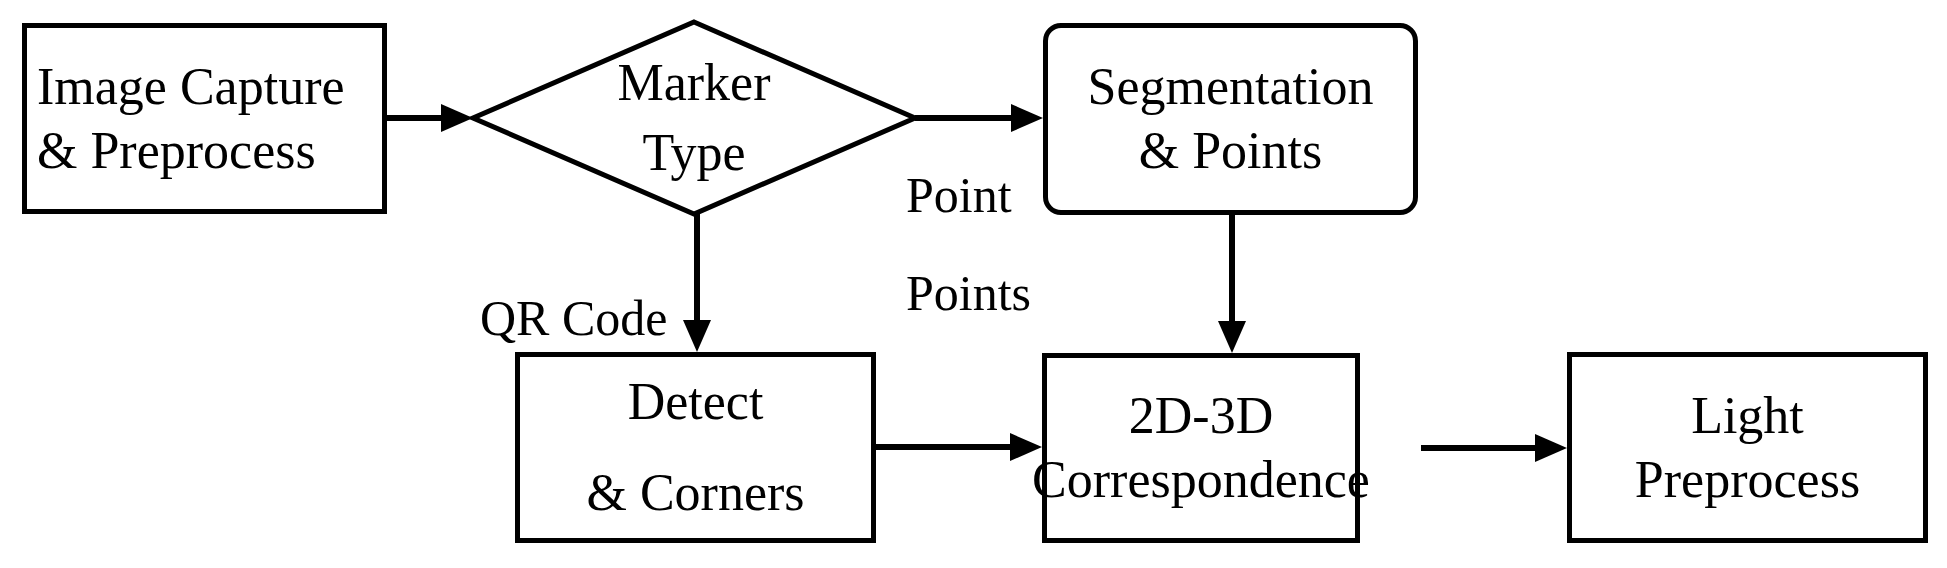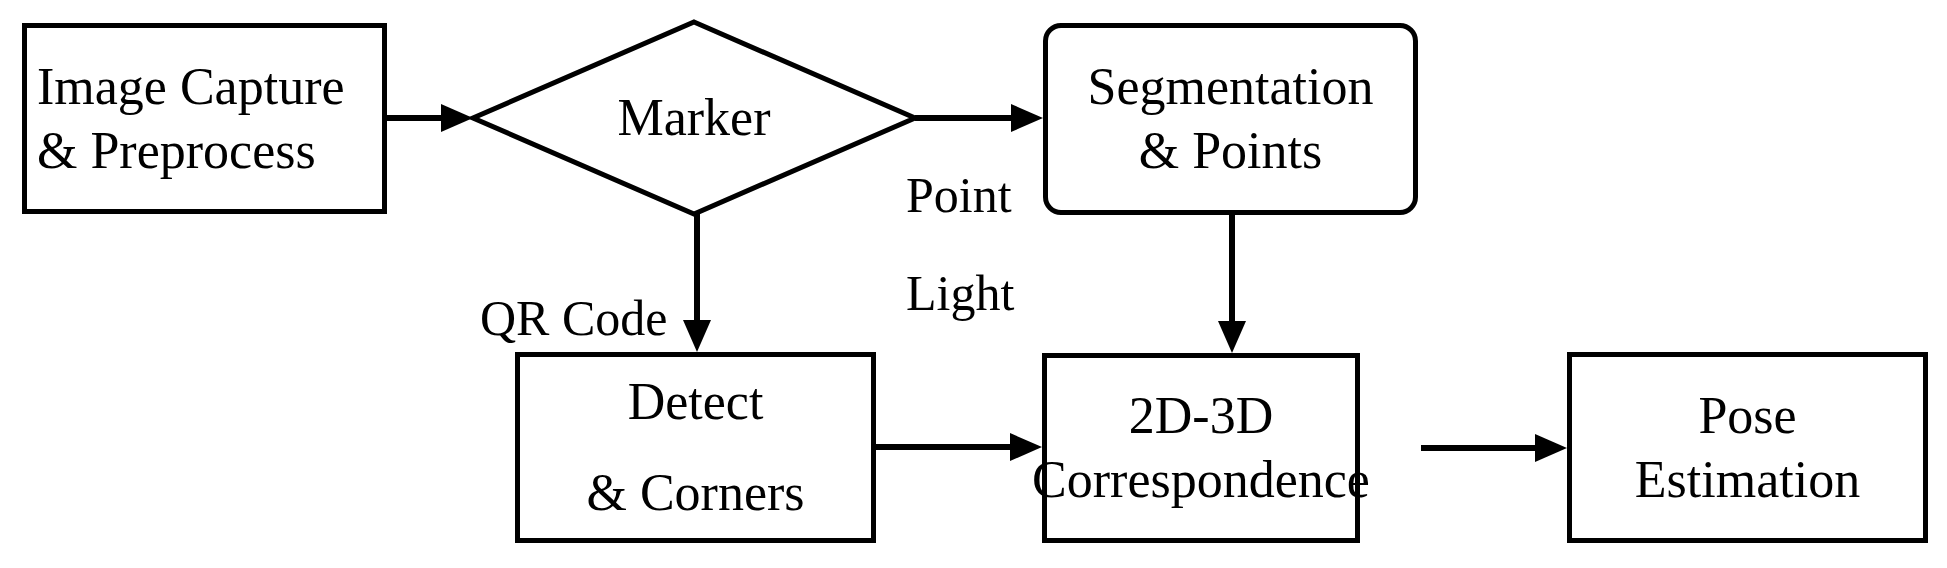--- a/index.html
+++ b/index.html
@@ -88,44 +88,45 @@
     <polygon points="1535,434 1535,462 1567,448" fill="#000000"></polygon>
   </svg>
 
   <div class="node" id="node-image-capture">
     <span>Image Capture</span>
     <span>&amp; Preprocess</span>
   </div>
 
   <div class="node node--plain" id="node-marker-type">
     <span>Marker</span>
+    <span>Type</span>
   </div>
 
   <div class="node" id="node-segmentation">
     <span>Segmentation</span>
     <span>&amp; Points</span>
   </div>
 
   <div class="node" id="node-detect">
     <span>Detect</span>
     <span>&amp; Corners</span>
   </div>
 
   <div class="node" id="node-correspondence">
     <span>2D-3D</span>
     <span>Correspondence</span>
   </div>
 
   <div class="node" id="node-pose">
-    <span>Pose</span>
-    <span>Estimation</span>
+    <span>Light</span>
+    <span>Preprocess</span>
   </div>
 
   <div class="edge-label" id="label-qr">
     <span>QR Code</span>
   </div>
 
   <div class="edge-label" id="label-point-light">
     <span>Point</span>
-    <span>Light</span>
+    <span>Points</span>
   </div>
 
 </div>
 
 </body></html>

